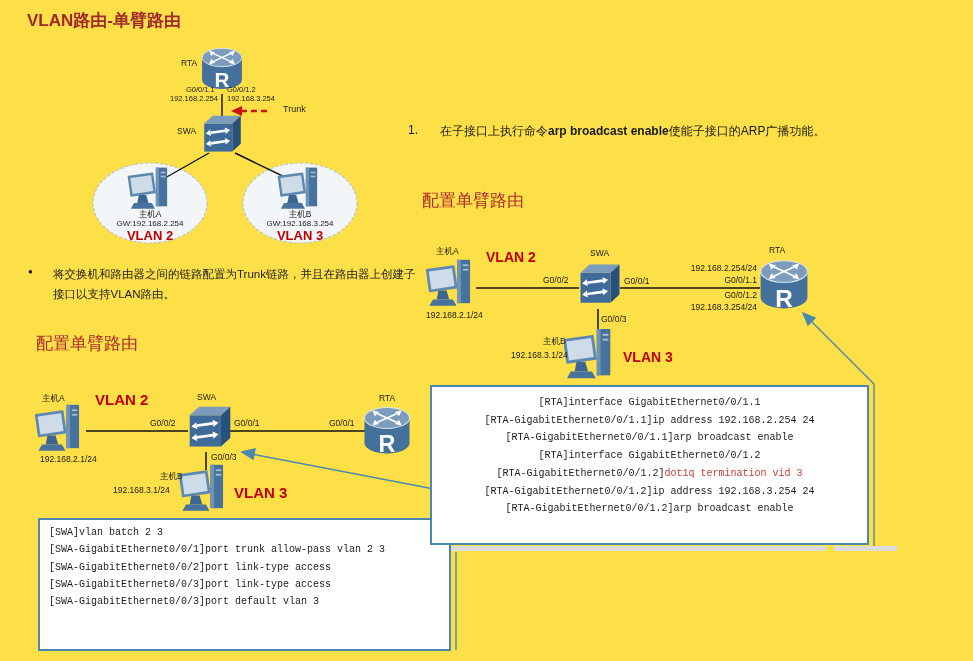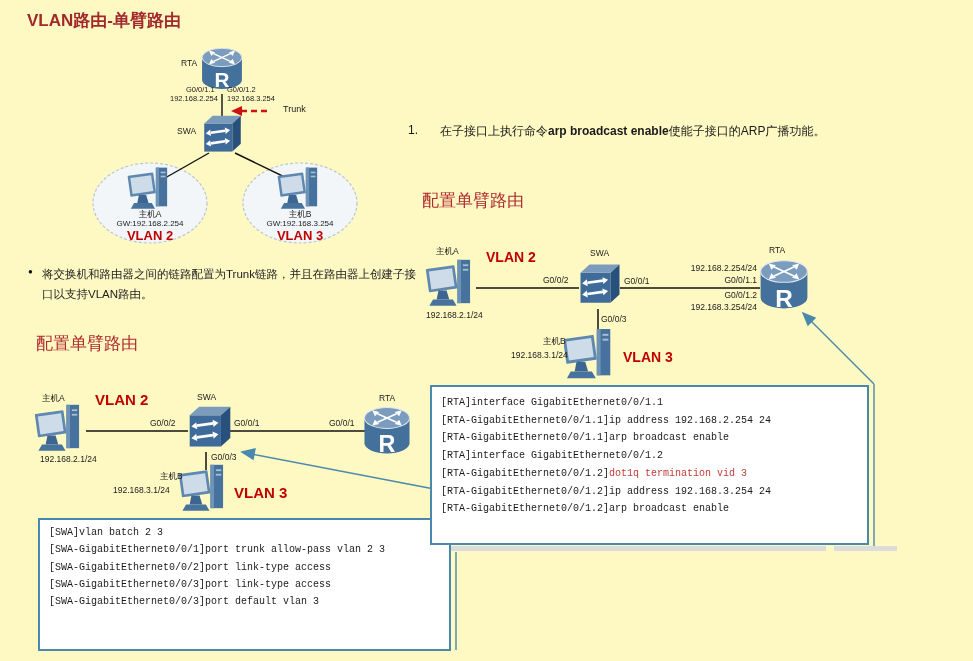--- a/index.html
+++ b/index.html
@@ -1,37 +1,37 @@
 <!DOCTYPE html>
 <html><head>
 <meta charset="utf-8">
 <style>
   html,body{margin:0;padding:0;}
   body{font-family:"Liberation Sans",sans-serif;background:#ffffff;}
-  #canvas{position:relative;width:973px;height:661px;background:#fef9c3;overflow:hidden;}
+  #canvas{position:relative;width:973px;height:661px;background:#fde047;overflow:hidden;}
   .abs{position:absolute;white-space:nowrap;}
   .z0{z-index:0}.z1{z-index:1}.z2{z-index:2}.z3{z-index:3}
   .title{font-size:17px;font-weight:bold;color:#a2282c;}
   .heading{font-size:17px;font-weight:normal;color:#b02a2e;}
   .body-text{font-size:11.5px;color:#222;white-space:normal;line-height:1.75;}
   .lbl{font-size:8.5px;color:#1a1a1a;}
   .lbl-sm{font-size:7.5px;color:#1a1a1a;}
   .vlan-lg{font-size:15px;font-weight:bold;color:#c00000;}
   .vlan-md{font-size:14px;font-weight:bold;color:#c00000;}
   .vlan-sm{font-size:13px;font-weight:bold;color:#c00000;}
   .center{text-align:center;}
   .right{text-align:right;}
   .note{font-size:12px;color:#1a1a1a;}
   .note b{font-weight:bold;}
   .code-box{position:absolute;background:#ffffff;border:2px solid #4a89ad;
             font-family:"Liberation Mono",monospace;font-size:10px;color:#1a1a1a;}
   .code-line{white-space:pre;}
   .code-red{color:#c23b36;}
   #swa-code{left:38px;top:518px;width:391px;height:121px;padding:4px 9px;line-height:17.3px;}
-  #rta-code{left:430px;top:385px;width:417px;height:142px;padding:7px 9px;line-height:17.7px;}
+  #rta-code{left:430px;top:385px;width:417px;height:142px;padding:7px 9px;line-height:17.7px;text-align:center;}
   .gray-bar{position:absolute;height:5px;background:#dcdcdc;}
   svg.bg{position:absolute;left:0;top:0;}
   .icon{position:absolute;}
 </style>
 </head>
 <body>
 
 <svg width="0" height="0" style="position:absolute" aria-hidden="true">
   <defs>
     <symbol id="sym-router" viewBox="0 0 60 64">
@@ -146,21 +146,21 @@
 
   <svg class="icon z1" style="left:276px;top:166px;" width="50" height="50">
       <use href="#sym-host"></use>
     </svg>
   <div class="abs z2 lbl center" style="left:269px;top:209px;width:62px;">主机B</div>
   <div class="abs z2 lbl center" style="left:259px;top:219px;width:82px;font-size:8px;">GW:192.168.3.254</div>
   <div class="abs z2 vlan-sm center" style="left:259px;top:228px;width:82px;">VLAN 3</div>
 
   <div class="abs z2" style="left:28px;top:264px;width:388px;">
     <span style="position:absolute;left:0;top:3px;font-size:8px;color:#111;">●</span>
-    <div class="body-text" style="margin-left:14px;">将交换机和路由器之间的链路配置为Trunk链路，并且在路由器上创建子接口以支持VLAN路由。</div>
+    <div class="body-text" style="margin-left:25px;">将交换机和路由器之间的链路配置为Trunk链路，并且在路由器上创建子接口以支持VLAN路由。</div>
   </div>
 
   <div class="abs z2 heading" style="left:36px;top:332px;">配置单臂路由</div>
 
   <div class="abs z2 lbl" style="left:42px;top:393px;">主机A</div>
   <div class="abs z2 vlan-lg" style="left:95px;top:391px;">VLAN 2</div>
   <svg class="icon z1" style="left:34px;top:403px;" width="54" height="56">
       <use href="#sym-host"></use>
     </svg>
   <div class="abs z2 lbl" style="left:40px;top:454px;">192.168.2.1/24</div>

